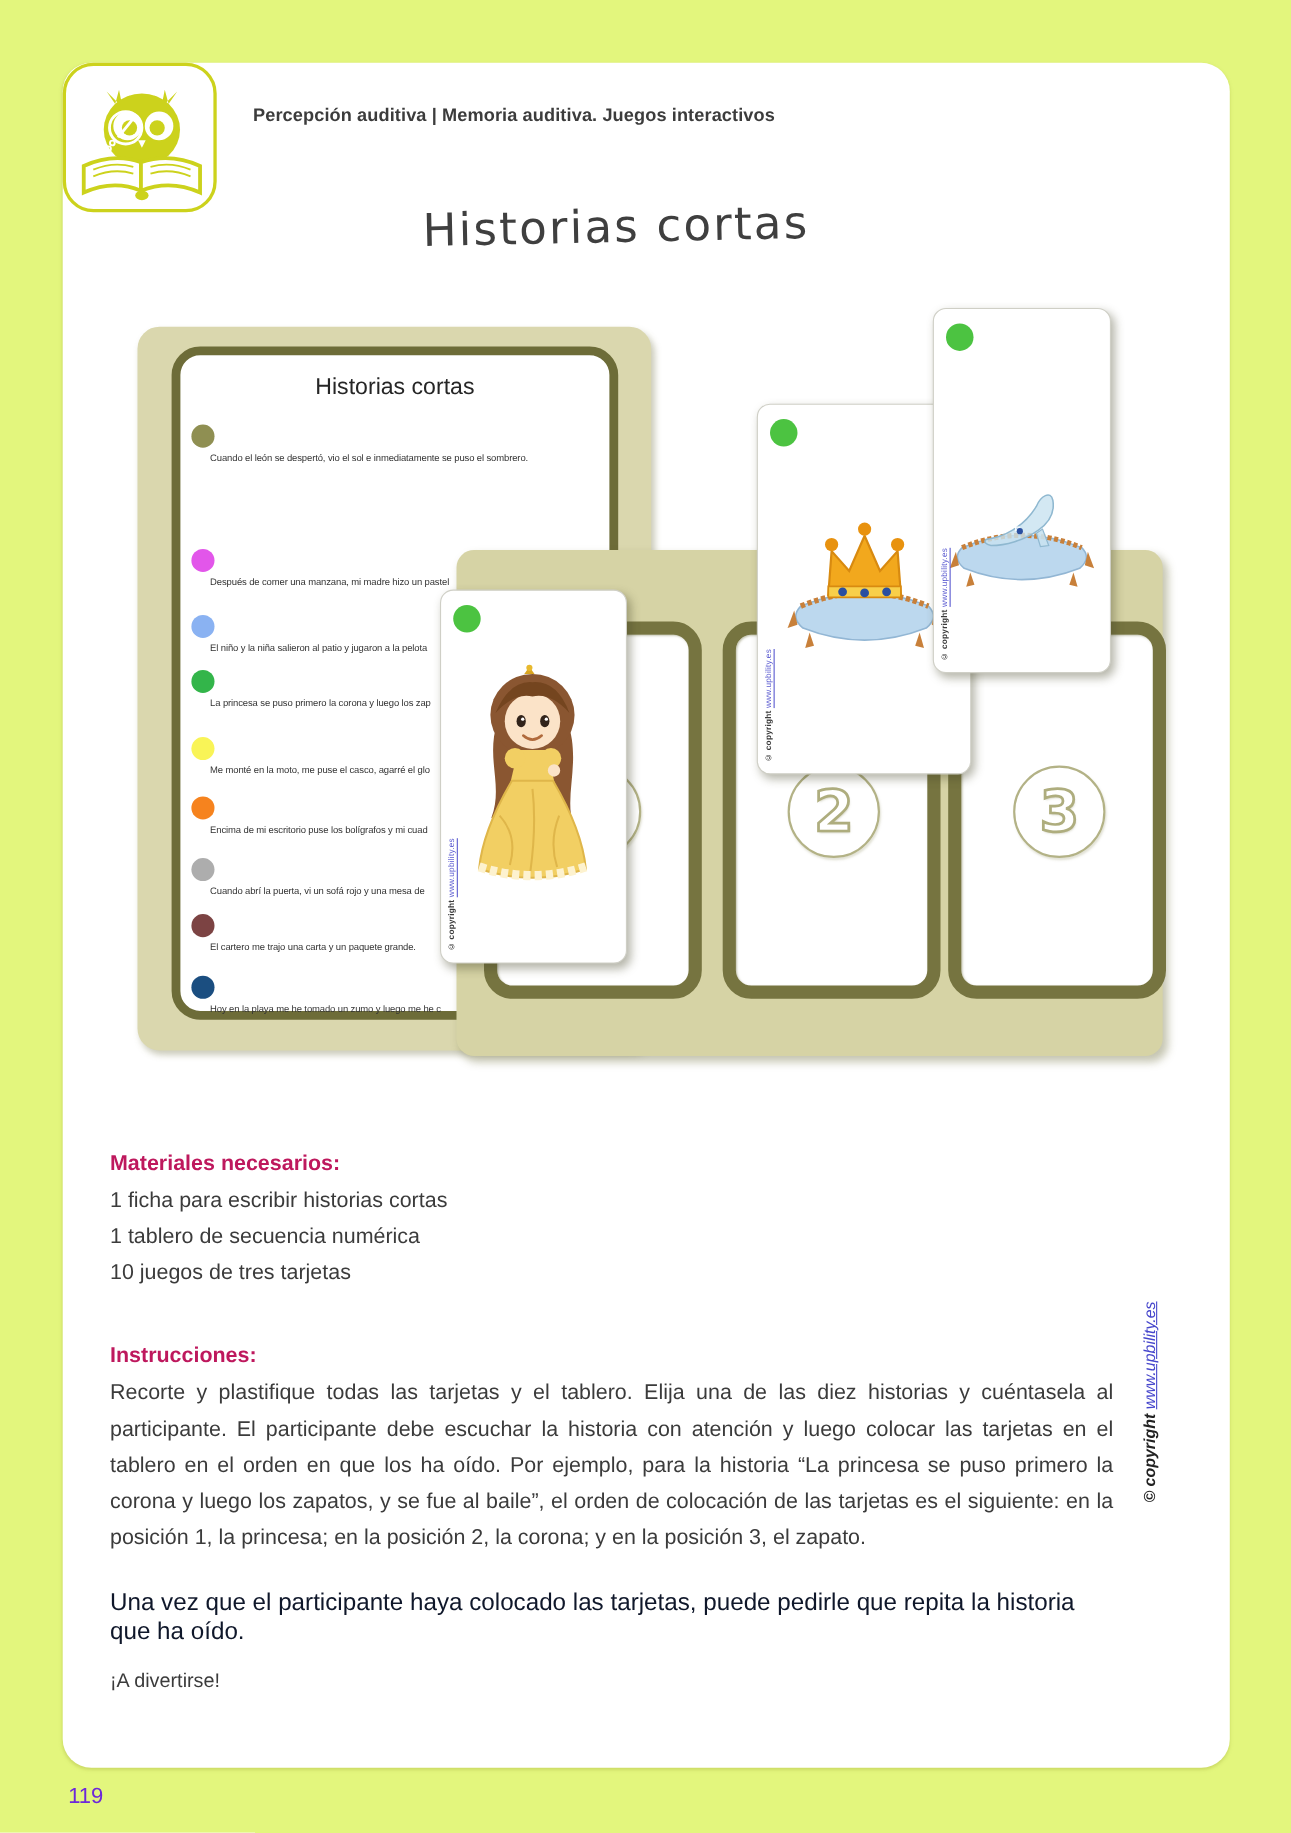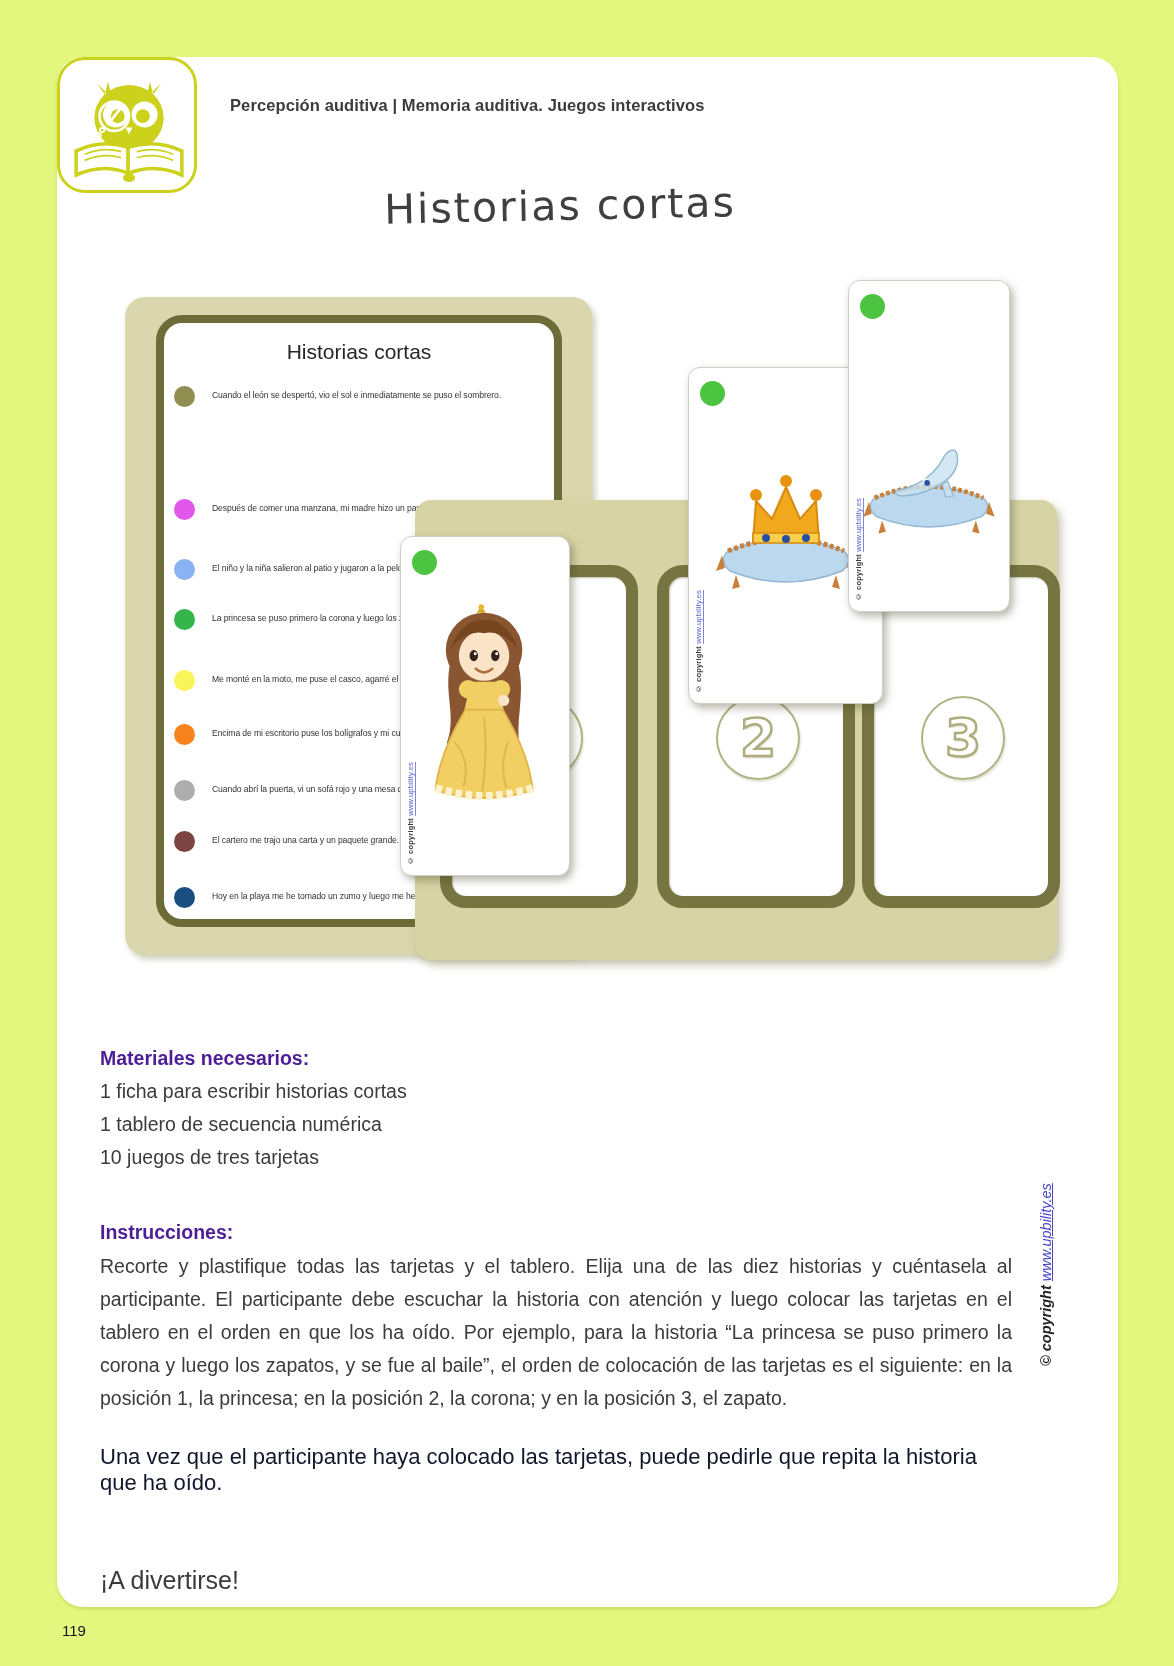--- a/index.html
+++ b/index.html
@@ -8,44 +8,44 @@
   
   .logo-box{position:absolute;left:57px;top:57px;width:140px;height:136px;background:#fff;border:3px solid #ccd21c;border-radius:28px;box-sizing:border-box;}
   .logo-box svg{position:absolute;left:4px;top:4px;}
   
   .breadcrumb{position:absolute;left:230px;top:96px;font-size:16.5px;font-weight:bold;color:#3c3c3c;letter-spacing:.1px;}
   .big-title{position:absolute;left:300px;top:182px;width:520px;text-align:center;font-size:41px;color:#3f3f3f;letter-spacing:2px;transform:rotate(-1.2deg);font-family:"DejaVu Sans",sans-serif;font-weight:500;}
   
   .backing{position:absolute;left:125px;top:297px;width:467px;height:658px;background:#dad7ae;border-radius:20px;box-shadow:3px 4px 6px rgba(110,110,60,.35);}
   .story-card{position:absolute;left:156px;top:315px;width:406px;height:612px;background:#fff;border:8px solid #6d6c38;border-radius:26px;box-sizing:border-box;}
   .story-title{position:absolute;left:0;top:17px;width:100%;text-align:center;font-size:21px;color:#262626;}
-  .row{position:absolute;left:10px;display:flex;align-items:flex-start;}
+  .row{position:absolute;left:10px;display:flex;align-items:flex-start;flex-direction:column;}
   .dot{width:21px;height:21px;border-radius:50%;flex:0 0 auto;}
   .row .txt{margin-left:17px;font-size:8.6px;line-height:11px;color:#333;max-width:347px;padding-top:4px;letter-spacing:-0.1px;}
   .board{position:absolute;left:415px;top:500px;width:642px;height:460px;background:#d6d3a5;border-radius:16px;box-shadow:4px 5px 8px rgba(110,110,60,.4);}
   .slot{position:absolute;top:65px;width:198px;height:343px;background:#fff;border:12px solid #767440;border-radius:26px;box-sizing:border-box;box-shadow:inset 1px 1px 2px rgba(100,100,50,.4);}
   .slot .num-circle{position:absolute;left:47px;top:119px;width:80px;height:80px;border:2px solid #b3b286;border-radius:50%;display:flex;align-items:center;justify-content:center;box-shadow:1px 2px 2px rgba(140,140,90,.25);}
   .slot .num{font-size:52px;font-weight:bold;color:#fff;-webkit-text-stroke:2.5px #aead7e;text-shadow:1px 2px 2px rgba(130,130,80,.35);font-family:"DejaVu Sans",sans-serif;}
   .play-card{position:absolute;background:#fff;border:1px solid #cfcfc6;border-radius:12px;box-shadow:3px 4px 9px rgba(70,70,40,.4);box-sizing:border-box;}
   .green-dot{position:absolute;left:11px;top:13px;width:25px;height:25px;border-radius:50%;}
   .card-copy{position:absolute;left:5px;bottom:10px;writing-mode:vertical-rl;transform:rotate(180deg);font-size:7.5px;white-space:nowrap;letter-spacing:.2px;}
   .card-copy .c1{font-weight:bold;color:#3a3a3a;}
   .card-copy .c2{color:#5a5ad0;text-decoration:underline;}
   .card-art{position:absolute;left:0;top:0;width:100%;height:100%;display:flex;align-items:center;justify-content:center;}
   
   .materials{position:absolute;left:100px;top:1042px;font-size:19.5px;color:#3b3b3b;line-height:33px;}
-  .materials .hd,.instructions .hd{font-weight:bold;font-size:19.5px;color:#4c1d95;}
+  .materials .hd,.instructions .hd{font-weight:bold;font-size:19.5px;color:#be185d;}
   .instructions{position:absolute;left:100px;top:1216px;width:912px;font-size:19.5px;color:#3b3b3b;line-height:33px;}
   .instructions .para{text-align:justify;margin-top:1px;}
   .note{position:absolute;left:100px;top:1444px;width:912px;font-size:22px;color:#0f172a;}
-  .closing{position:absolute;left:100px;top:1518px;font-size:25px;color:#3b3b3b;margin-top:48px;}
+  .closing{position:absolute;left:100px;top:1518px;font-size:18px;color:#3b3b3b;}
   .side-copy{position:absolute;left:1038px;top:1366px;transform:rotate(-90deg);transform-origin:0 0;white-space:nowrap;font-size:14.5px;font-style:italic;}
   .side-copy .c1{font-weight:bold;color:#222;}
   .side-copy .c2{color:#4646cc;text-decoration:underline;}
-  .page-num{position:absolute;left:62px;top:1622px;font-size:15px;color:#0f172a;}
+  .page-num{position:absolute;left:62px;top:1622px;font-size:20px;color:#6d28d9;}
 </style>
 </head>
 <body>
 
 <div class="page-white"></div>
 
 <div class="logo-box">
   <span>
     <svg width="130" height="126" viewBox="0 0 150 145">
       <g fill="#ccd21c">

